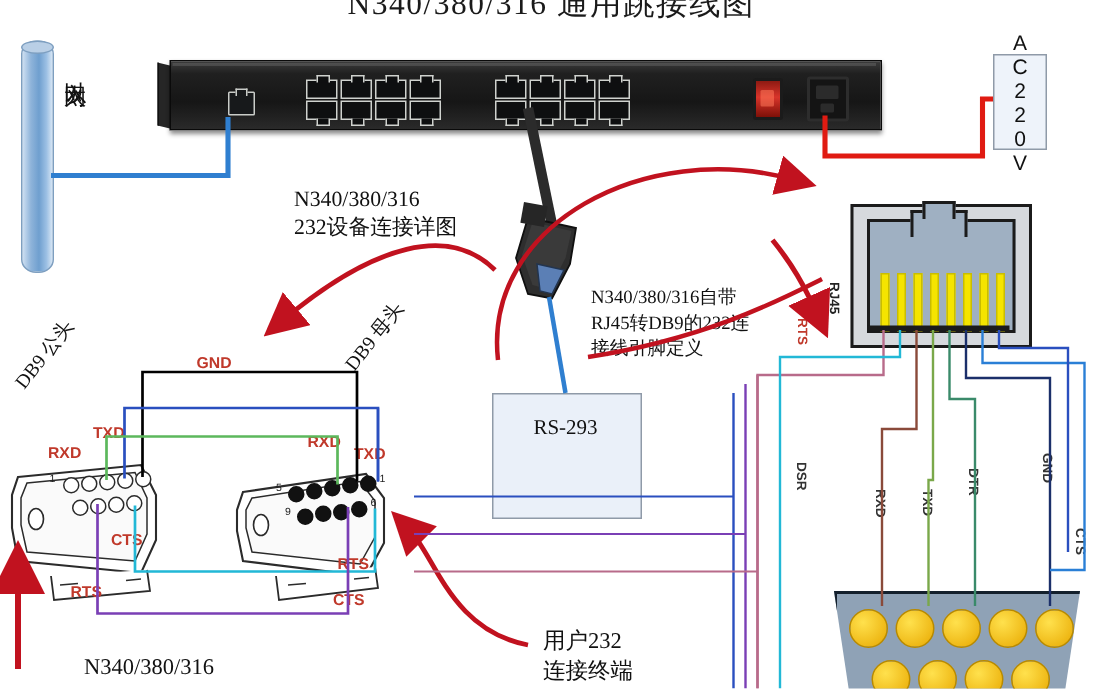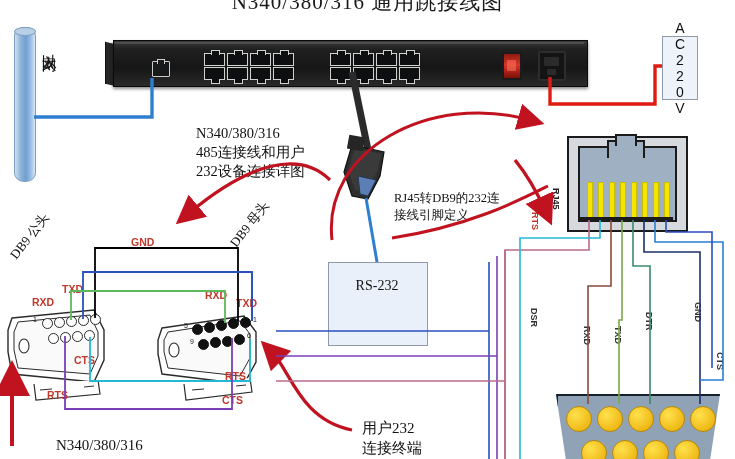--- a/index.html
+++ b/index.html
@@ -215,21 +215,21 @@
   </div>
 
   <div class="abs" id="sw-rocker"></div>
   <div class="abs" id="ac-inlet"></div>
 
   <div class="abs boxlabel" id="ac220-box">
     <span id="ac220-text">AC220V</span>
   </div>
 
   <div class="abs" id="rs232-box"></div>
-  <div class="abs" id="rs232-l1">RS-232</div>
+  <div class="abs" id="rs232-l1">RS-293</div>
 
   <div class="abs" id="rj45-outer"></div>
   <div class="abs" id="rj45-inner"></div>
   <div class="abs" id="rj45-notch"></div>
   <div class="abs" id="rj45-notch2"></div>
   <div class="abs" id="rj45-pins">
     <div class="rjpin" style="left:587px;top:182px;"></div>
     <div class="rjpin" style="left:598px;top:182px;"></div>
     <div class="rjpin" style="left:609px;top:182px;"></div>
     <div class="rjpin" style="left:620px;top:182px;"></div>
@@ -317,24 +317,24 @@
   <div class="sig" style="left:74px;top:354px;">CTS</div>
   <div class="sig" style="left:47px;top:389px;">RTS</div>
 
   <div class="sig" style="left:205px;top:289px;">RXD</div>
   <div class="sig" style="left:236px;top:297px;">TXD</div>
   <div class="sig" style="left:225px;top:370px;">RTS</div>
   <div class="sig" style="left:222px;top:394px;">CTS</div>
 
   <div class="abs note" id="note-a">
     <div>N340/380/316</div>
-    <div>485连接线和用户</div>
     <div>232设备连接详图</div>
   </div>
   <div class="abs note" id="note-b">
+    <div>N340/380/316自带</div>
     <div>RJ45转DB9的232连</div>
     <div>接线引脚定义</div>
   </div>
   <div class="abs note" id="note-c">N340/380/316</div>
   <div class="abs note" id="note-d">
     <div>用户232</div>
     <div>连接终端</div>
   </div>
 
   <svg class="overlay">

